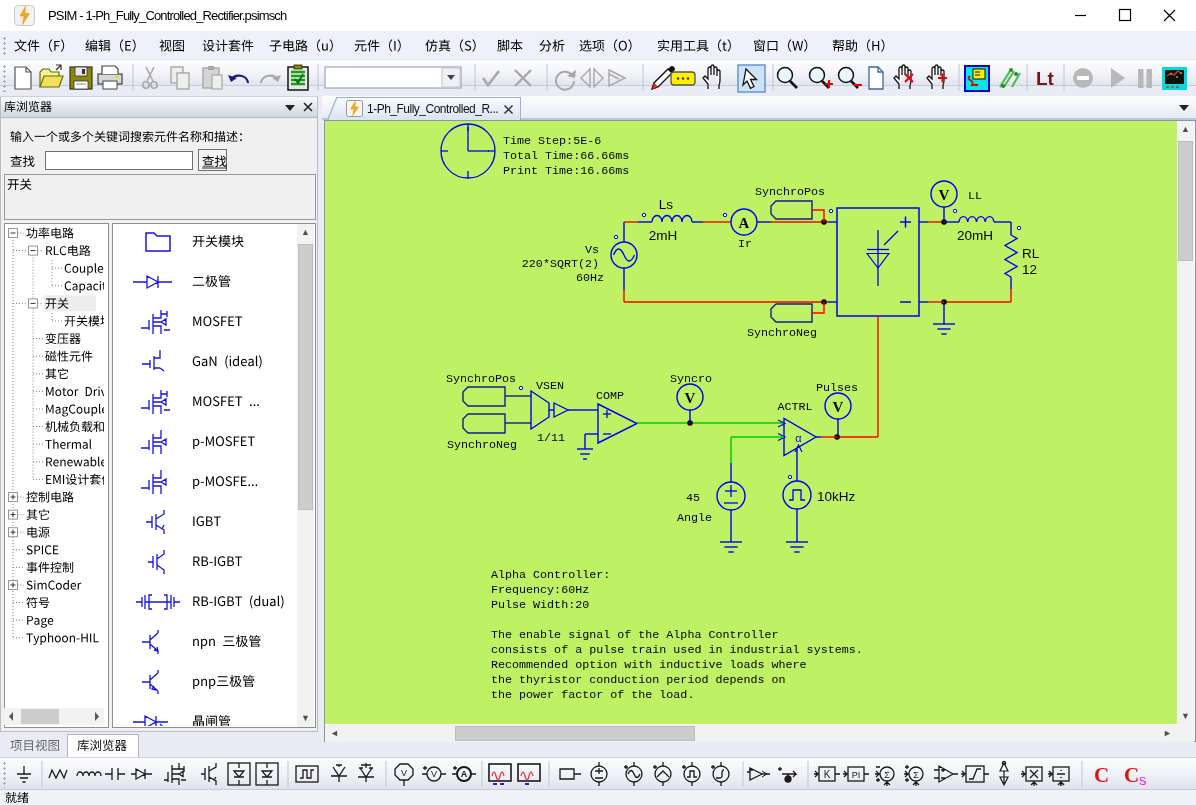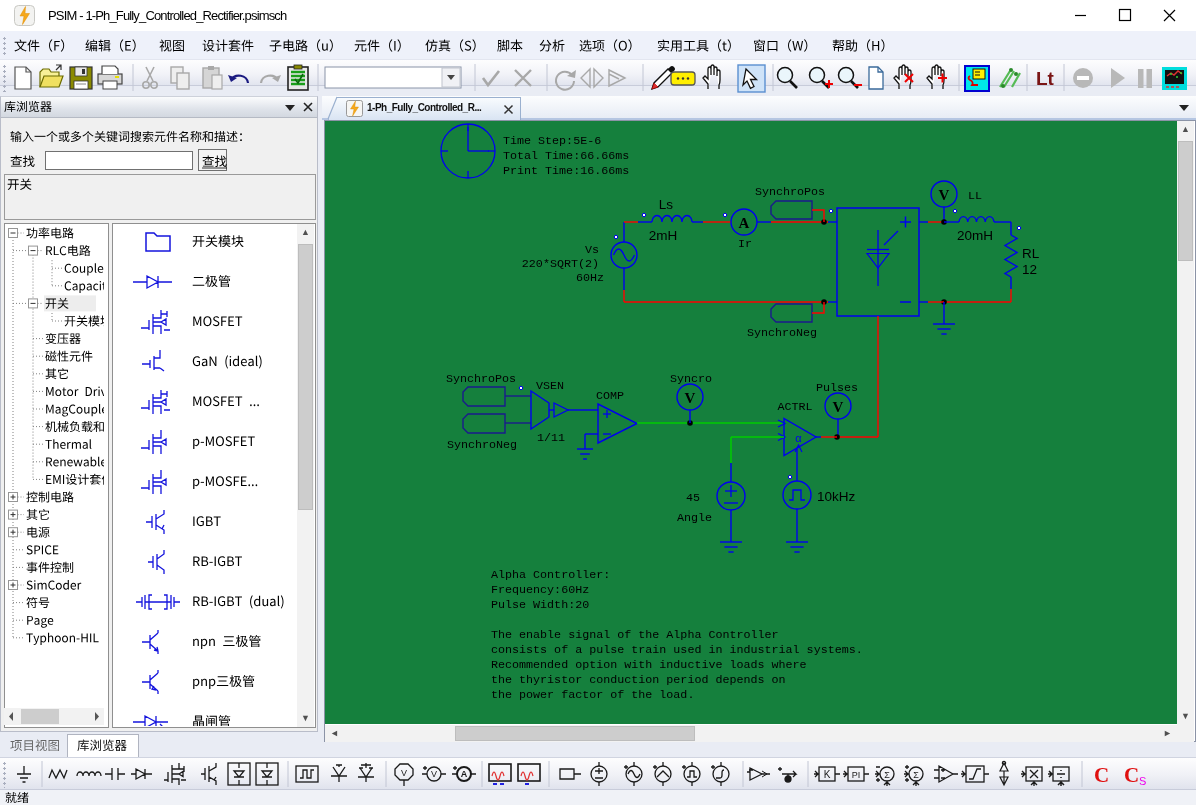--- a/index.html
+++ b/index.html
@@ -28,21 +28,21 @@
 
 .sb { background:#f2f2f2; position:absolute; }
 .sbthumb { background:#cdcdcd; border:1px solid #bdbdbd; position:absolute; }
 .sbarrow { position:absolute; background:#f2f2f2; color:#505050; text-align:center; }
 
 #docwin { left:322px; top:96px; width:874px; height:650px; }
 #tabbar { left:0; top:0; width:874px; height:24px; background:linear-gradient(#fcfdfe,#e7ecf5); border-bottom:2px solid #b5c6e2; }
 #doctab { left:6px; top:1px; width:193px; height:23px; background:linear-gradient(#f8fbfe,#d9e4f3); clip-path:polygon(9px 0px, 193px 0px, 193px 23px, 0px 23px); border-top:1px solid #9ab0cf; }
 #doctabb { left:6px; top:1px; width:193px; height:23px; clip-path:polygon(9px 0px, 193px 0px, 193px 23px, 0px 23px); background:transparent; box-shadow:inset 1px 1px 0 #9ab0cf, inset -1px 0 0 #9ab0cf; }
 #docframe { left:2px; top:24px; width:872px; height:622px; background:#fff; border:1px solid #8b93a6; }
-#canvas { left:3px; top:25px; width:852px; height:603px; background:#15803d; overflow:hidden; }
+#canvas { left:3px; top:25px; width:852px; height:603px; background:#bef264; overflow:hidden; }
 
 #btabs { left:0; top:732px; width:322px; height:25px; }
 .btab { position:absolute; top:2px; height:23px; font-size:13px; padding:3px 10px 0 10px; color:#555; }
 .btabactive { background:#fff; border:1px solid #b0b4c0; border-bottom:none; color:#000; }
 
 #bottombar { left:0; top:757px; width:1196px; height:33px; background:linear-gradient(#fdfdfe,#f0f1f6 55%,#e0e3ed); border-top:1px solid #d0d4e0; border-bottom:1px solid #c8ccda; }
 
 #statusbar { left:0; top:790px; width:1196px; height:15px; background:#f0f2f7; font-size:12px; color:#222; padding-left:6px; }
 svg { display:block; }
 </style>
@@ -256,21 +256,21 @@
   <div id="tabbar" class="abs">
     <div id="doctab" class="abs"></div>
       <div id="doctabb" class="abs"></div>
       <svg class="abs" style="left:0;top:0" width="20" height="24">
         <line x1="6" y1="23" x2="15" y2="1" stroke="#9ab0cf" stroke-width="1.2"></line>
       </svg>
     <svg class="abs" style="left:24px;top:4px" width="17" height="17" viewBox="0 0 17 17">
         <rect x="0.5" y="0.5" width="16" height="16" rx="2" fill="#f6f6f4" stroke="#999"></rect>
         <path d="M9.5 1 L4.5 9 L8 9 L6.6 16 L12.5 7 L8.8 7 Z" fill="#f5a81c" stroke="#d98c00" stroke-width="0.4"></path>
       </svg>
-    <div class="abs" style="left:45px;top:6px;font-size:10px;letter-spacing:-0.5px;font-weight:bold;color:#111;">1-Ph_Fully_Controlled_R...</div>
+    <div class="abs" style="left:45px;top:6px;font-size:12px;letter-spacing:-0.5px;font-weight:normal;color:#111;">1-Ph_Fully_Controlled_R...</div>
     <svg class="abs" style="left:181px;top:8px" width="11" height="11">
         <path d="M1.5 1.5 L9.5 9.5 M9.5 1.5 L1.5 9.5" stroke="#333" stroke-width="1.5"></path>
       </svg>
     <svg class="abs" style="left:856px;top:8px" width="12" height="8">
         <path d="M1 1 L11 1 L6 7 Z" fill="#222"></path>
       </svg>
   </div>
   <div id="docframe" class="abs"></div>
   <div id="canvas" class="abs">
     <svg id="schem" width="852" height="603" viewBox="325 121 852 603">

